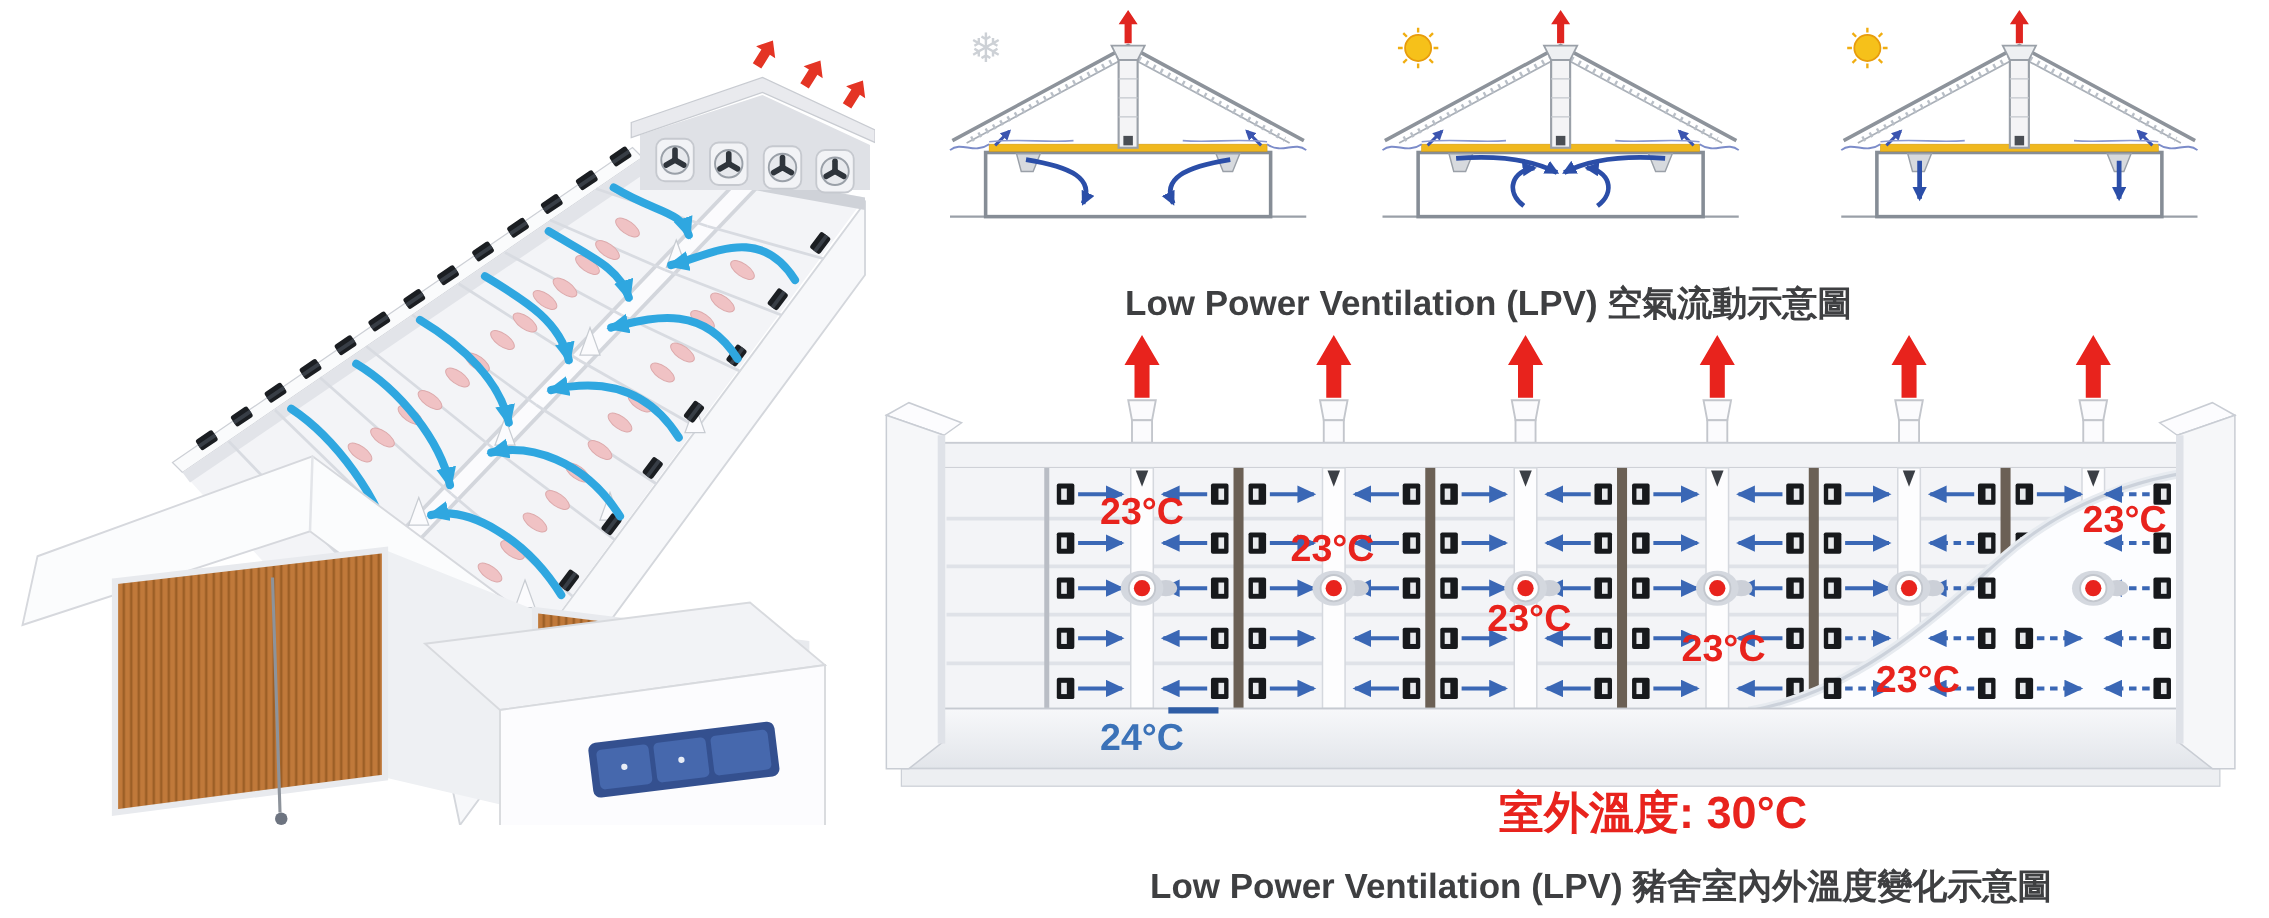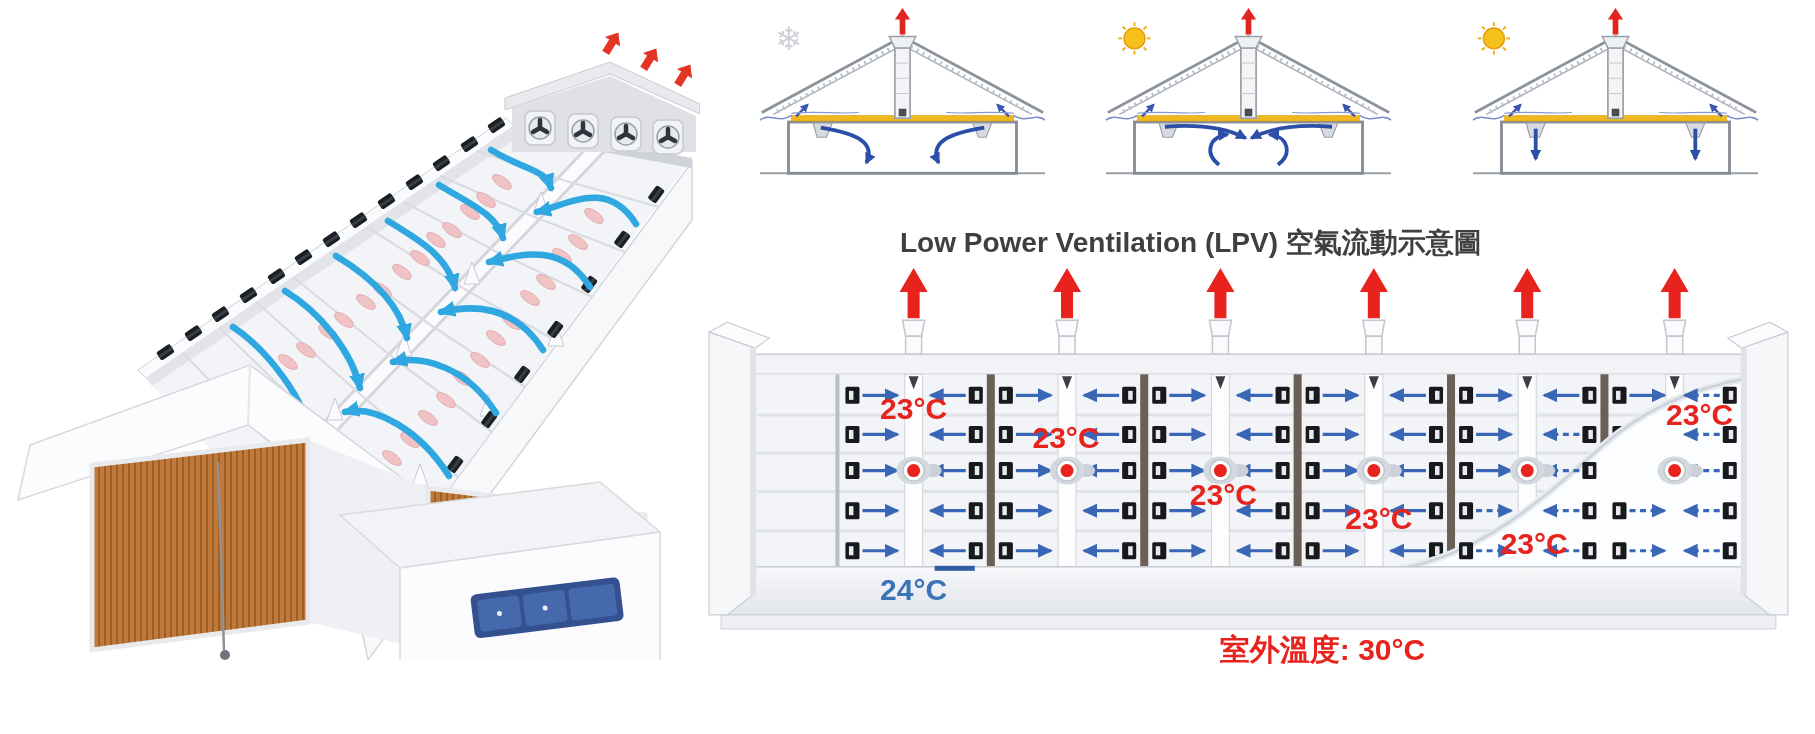--- a/index.html
+++ b/index.html
@@ -1,20 +1,20 @@
 <!DOCTYPE html>
 <html><head>
 <meta charset="utf-8">
 <style>
   html,body{margin:0;padding:0;background:#fff;}
   .canvas{position:relative;width:1815px;height:734px;background:#ffffff;overflow:hidden;
           font-family:"Liberation Sans", sans-serif;}
   .abs{position:absolute;}
   .caption{font-weight:700;color:#3e3f41;font-size:28px;line-height:34px;white-space:nowrap;}
-  .outdoor{font-weight:700;color:#e8231d;font-size:30px;line-height:36px;text-align:center;white-space:nowrap;}
+  .outdoor{font-weight:700;color:#e8231d;font-size:36px;line-height:36px;text-align:center;white-space:nowrap;}
   svg{display:block;}
   svg text{font-family:"Liberation Sans", sans-serif;}
   .t23{font-size:30px;font-weight:700;fill:#e8231d;}
   .t24{font-size:30px;font-weight:700;fill:#3b72b8;}
 </style>
 </head>
 <body>
 
 <div class="canvas">
 
@@ -510,14 +510,15 @@
     <text class="t23" x="368" y="186" text-anchor="middle">23°C</text>
     <text class="t23" x="525" y="242" text-anchor="middle">23°C</text>
     <text class="t23" x="680" y="266" text-anchor="middle">23°C</text>
     <text class="t23" x="835" y="291" text-anchor="middle">23°C</text>
     <text class="t23" x="1000" y="163" text-anchor="middle">23°C</text>
     <text class="t24" x="216" y="337" text-anchor="middle">24°C</text>
   </svg>
 
   <div class="abs outdoor" style="left:1100px;top:632px;width:445px;">室外溫度: 30°C</div>
 
+  <div class="abs caption" style="left:920px;top:692px;width:810px;">Low Power Ventilation (LPV) 豬舍室內外溫度變化示意圖</div>
 
 </div>
 
 </body></html>

